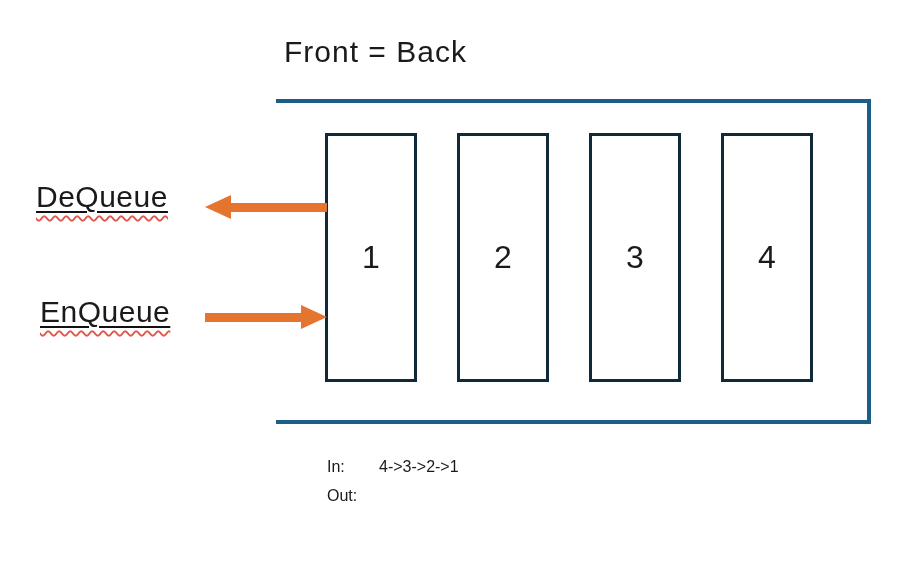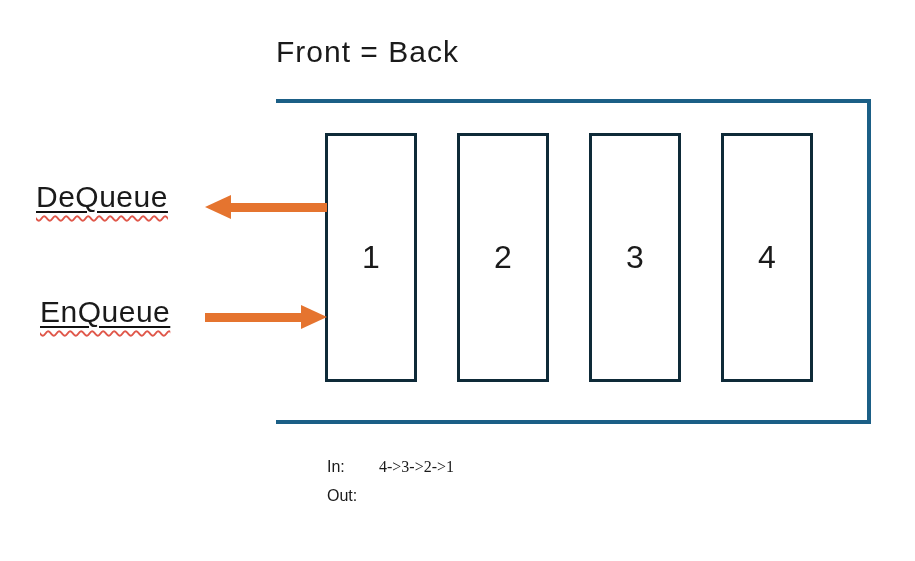--- a/index.html
+++ b/index.html
@@ -13,21 +13,21 @@
     width: 915px;
     height: 561px;
     background: #ffffff;
     overflow: hidden;
     color: #1a1a1a;
   }
 
   
   .title {
     position: absolute;
-    left: 276px;
+    left: 284px;
     top: 35px;
     font-size: 30px;
     letter-spacing: 1px;
     color: #1a1a1a;
     white-space: pre;
   }
 
   
   .queue-container {
     position: absolute;
@@ -123,21 +123,21 @@
   .legend {
     position: absolute;
     left: 327px;
     top: 452px;
     font-size: 16px;
     line-height: 29px;
     color: #1a1a1a;
   }
   .legend-row { display: flex; }
   .legend-label { width: 52px; }
-  .legend-value { white-space: pre; font-family: Liberation Serif, serif; }
+  .legend-value { white-space: pre; }
 </style>
 </head>
 <body>
 
 <div class="canvas">
 
   <div class="title">Front = Back</div>
 
   <div class="queue-container"></div>
 

